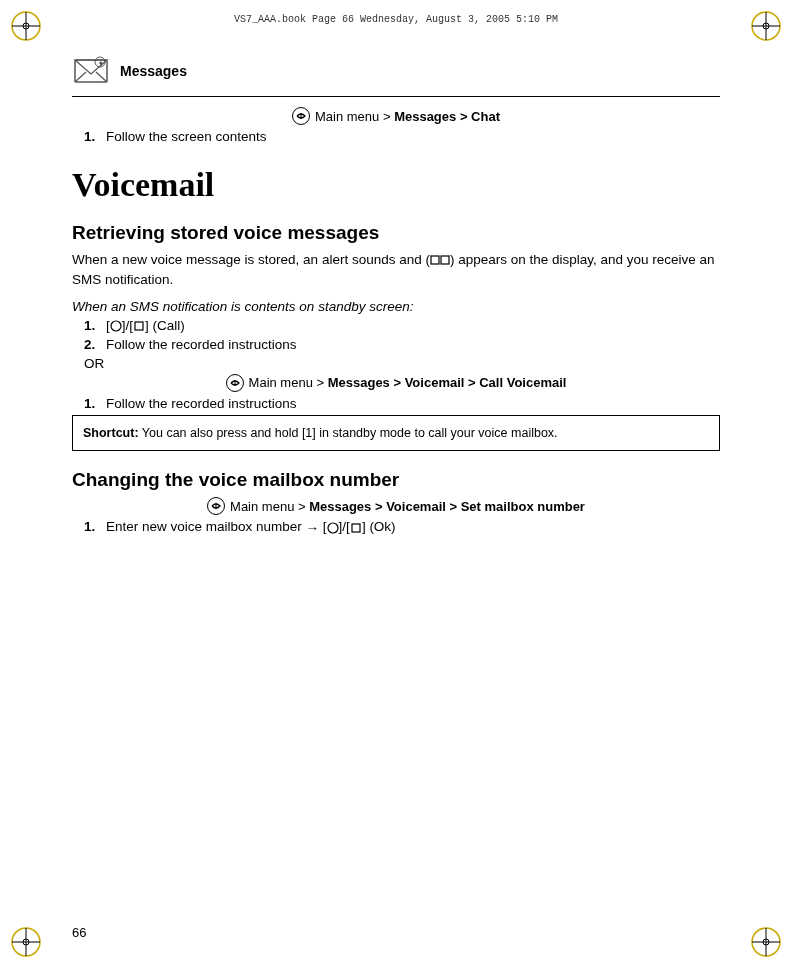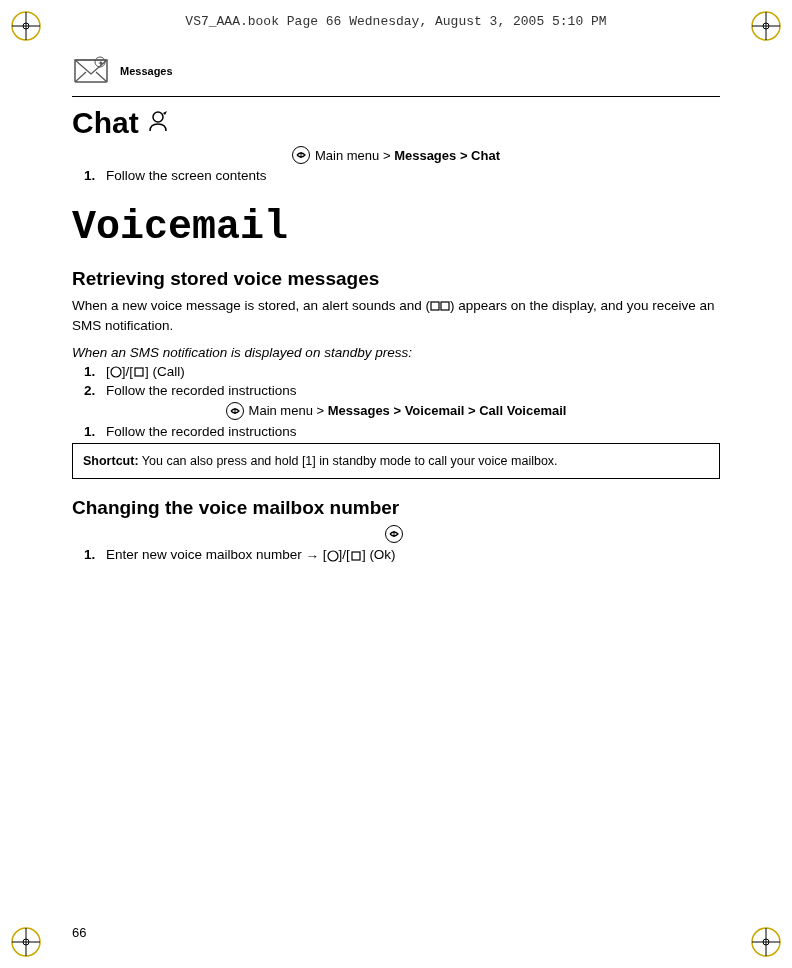--- a/index.html
+++ b/index.html
@@ -27,21 +27,21 @@
     .corner-tr { top: 8px; right: 8px; }
     .corner-bl { bottom: 8px; left: 8px; }
     .corner-br { bottom: 8px; right: 8px; }
 
     
     .top-bar {
       position: absolute;
       top: 14px;
       left: 60px;
       right: 60px;
-      font-size: 13px;
+      font-size: 10px;
       color: #333;
       text-align: center;
       font-family: 'Courier New', monospace;
     }
 
     
     .page-number {
       position: absolute;
       bottom: 28px;
       left: 72px;
@@ -67,21 +67,21 @@
       margin-bottom: 10px;
     }
 
     .messages-icon {
       width: 38px;
       height: 38px;
       margin-right: 10px;
     }
 
     .messages-label {
-      font-size: 11px;
+      font-size: 14px;
       font-weight: bold;
     }
 
     
     .chat-heading {
       display: flex;
       align-items: center;
       margin-bottom: 8px;
     }
 
@@ -132,23 +132,23 @@
       min-width: 22px;
     }
 
     
     .voicemail-heading {
       margin-top: 22px;
       margin-bottom: 8px;
     }
 
     .voicemail-heading h1 {
-      font-size: 40px;
-      font-weight: bold;
-      font-family: Liberation Mono, monospace;
+      font-size: 34px;
+      font-weight: bold;
+      font-family: Liberation Serif, serif;
     }
 
     
     .subsection-heading {
       margin-top: 18px;
       margin-bottom: 6px;
     }
 
     .subsection-heading h2 {
       font-size: 19px;
@@ -259,31 +259,20 @@
         <line x1="3" y1="30" x2="14" y2="20" stroke="#555" stroke-width="1.2"></line>
         <line x1="35" y1="30" x2="24" y2="20" stroke="#555" stroke-width="1.2"></line>
 
         <circle cx="28" cy="10" r="5" fill="none" stroke="#555" stroke-width="1"></circle>
         <text x="25.5" y="13.5" font-size="8" fill="#555" font-family="Arial">✦</text>
       </svg>
     </div>
     <span class="messages-label">Messages</span>
   </div>
 
-  <div class="chat-heading">
-    <h1>Chat</h1>
-    <span class="chat-icon">
-      <svg width="26" height="26" viewBox="0 0 26 26" xmlns="http://www.w3.org/2000/svg">
-
-        <circle cx="13" cy="8" r="5" fill="none" stroke="#000" stroke-width="1.5"></circle>
-        <path d="M5 22 Q5 15 13 15 Q21 15 21 22" fill="none" stroke="#000" stroke-width="1.5"></path>
-        <path d="M18 4 L22 2 L20 6 Z" fill="#000"></path>
-      </svg>
-    </span>
-  </div>
 
 
   <div class="menu-path">
     <span class="circled-arrow">
       <svg width="12" height="12" viewBox="0 0 12 12">
           <path d="M2 6 Q6 2 10 6 Q6 10 2 6" fill="none" stroke="#000" stroke-width="1.2"></path>
           <line x1="6" y1="3" x2="6" y2="9" stroke="#000" stroke-width="1"></line>
         </svg>
     </span>
     <span class="path-text">
@@ -303,38 +292,39 @@
 
   <div class="subsection-heading">
     <h2>Retrieving stored voice messages</h2>
   </div>
 
   <p class="body-text">When a new voice message is stored, an alert sounds and (<svg width="20" height="12" viewBox="0 0 20 12" style="vertical-align:middle;display:inline-block;">
         <rect x="1" y="2" width="8" height="8" fill="none" stroke="#000" stroke-width="1.2"></rect>
         <rect x="11" y="2" width="8" height="8" fill="none" stroke="#000" stroke-width="1.2"></rect>
       </svg>) appears on the display, and you receive an SMS notification.</p>
 
-  <p class="italic-text">When an SMS notification is displayed on standby press:</p>
+  <p class="italic-text">When an SMS notification is contents on standby screen:</p>
 
   <div class="numbered-item">
     <span class="num">1.</span>
     <span>
       [<svg width="12" height="12" viewBox="0 0 12 12" style="vertical-align:middle;display:inline-block">
           <circle cx="6" cy="6" r="5" fill="none" stroke="#000" stroke-width="1.2"></circle>
         </svg>]/[<svg width="12" height="12" viewBox="0 0 12 12" style="vertical-align:middle;display:inline-block">
           <rect x="2" y="2" width="8" height="8" fill="none" stroke="#000" stroke-width="1.2"></rect>
         </svg>] (Call)
     </span>
   </div>
 
   <div class="numbered-item">
     <span class="num">2.</span>
     <span>Follow the recorded instructions</span>
   </div>
 
+  <div class="or-text">OR</div>
 
   <div class="menu-path">
     <span class="circled-arrow">
       <svg width="12" height="12" viewBox="0 0 12 12">
           <path d="M2 6 Q6 2 10 6 Q6 10 2 6" fill="none" stroke="#000" stroke-width="1.2"></path>
           <line x1="6" y1="3" x2="6" y2="9" stroke="#000" stroke-width="1"></line>
         </svg>
     </span>
     <span class="path-text">
       <span>Main menu &gt; </span><strong>Messages &gt; Voicemail &gt; Call Voicemail</strong>
@@ -353,20 +343,23 @@
   <div class="subsection-heading2">
     <h2>Changing the voice mailbox number</h2>
   </div>
 
   <div class="menu-path">
     <span class="circled-arrow">
       <svg width="12" height="12" viewBox="0 0 12 12">
           <path d="M2 6 Q6 2 10 6 Q6 10 2 6" fill="none" stroke="#000" stroke-width="1.2"></path>
           <line x1="6" y1="3" x2="6" y2="9" stroke="#000" stroke-width="1"></line>
         </svg>
+    </span>
+    <span class="path-text">
+      <span>Main menu &gt; </span><strong>Messages &gt; Voicemail &gt; Set mailbox number</strong>
     </span>
   </div>
 
   <div class="numbered-item">
     <span class="num">1.</span>
     <span>
       Enter new voice mailbox number → [<svg width="12" height="12" viewBox="0 0 12 12" style="vertical-align:middle;display:inline-block">
           <circle cx="6" cy="6" r="5" fill="none" stroke="#000" stroke-width="1.2"></circle>
         </svg>]/[<svg width="12" height="12" viewBox="0 0 12 12" style="vertical-align:middle;display:inline-block">
           <rect x="2" y="2" width="8" height="8" fill="none" stroke="#000" stroke-width="1.2"></rect>

